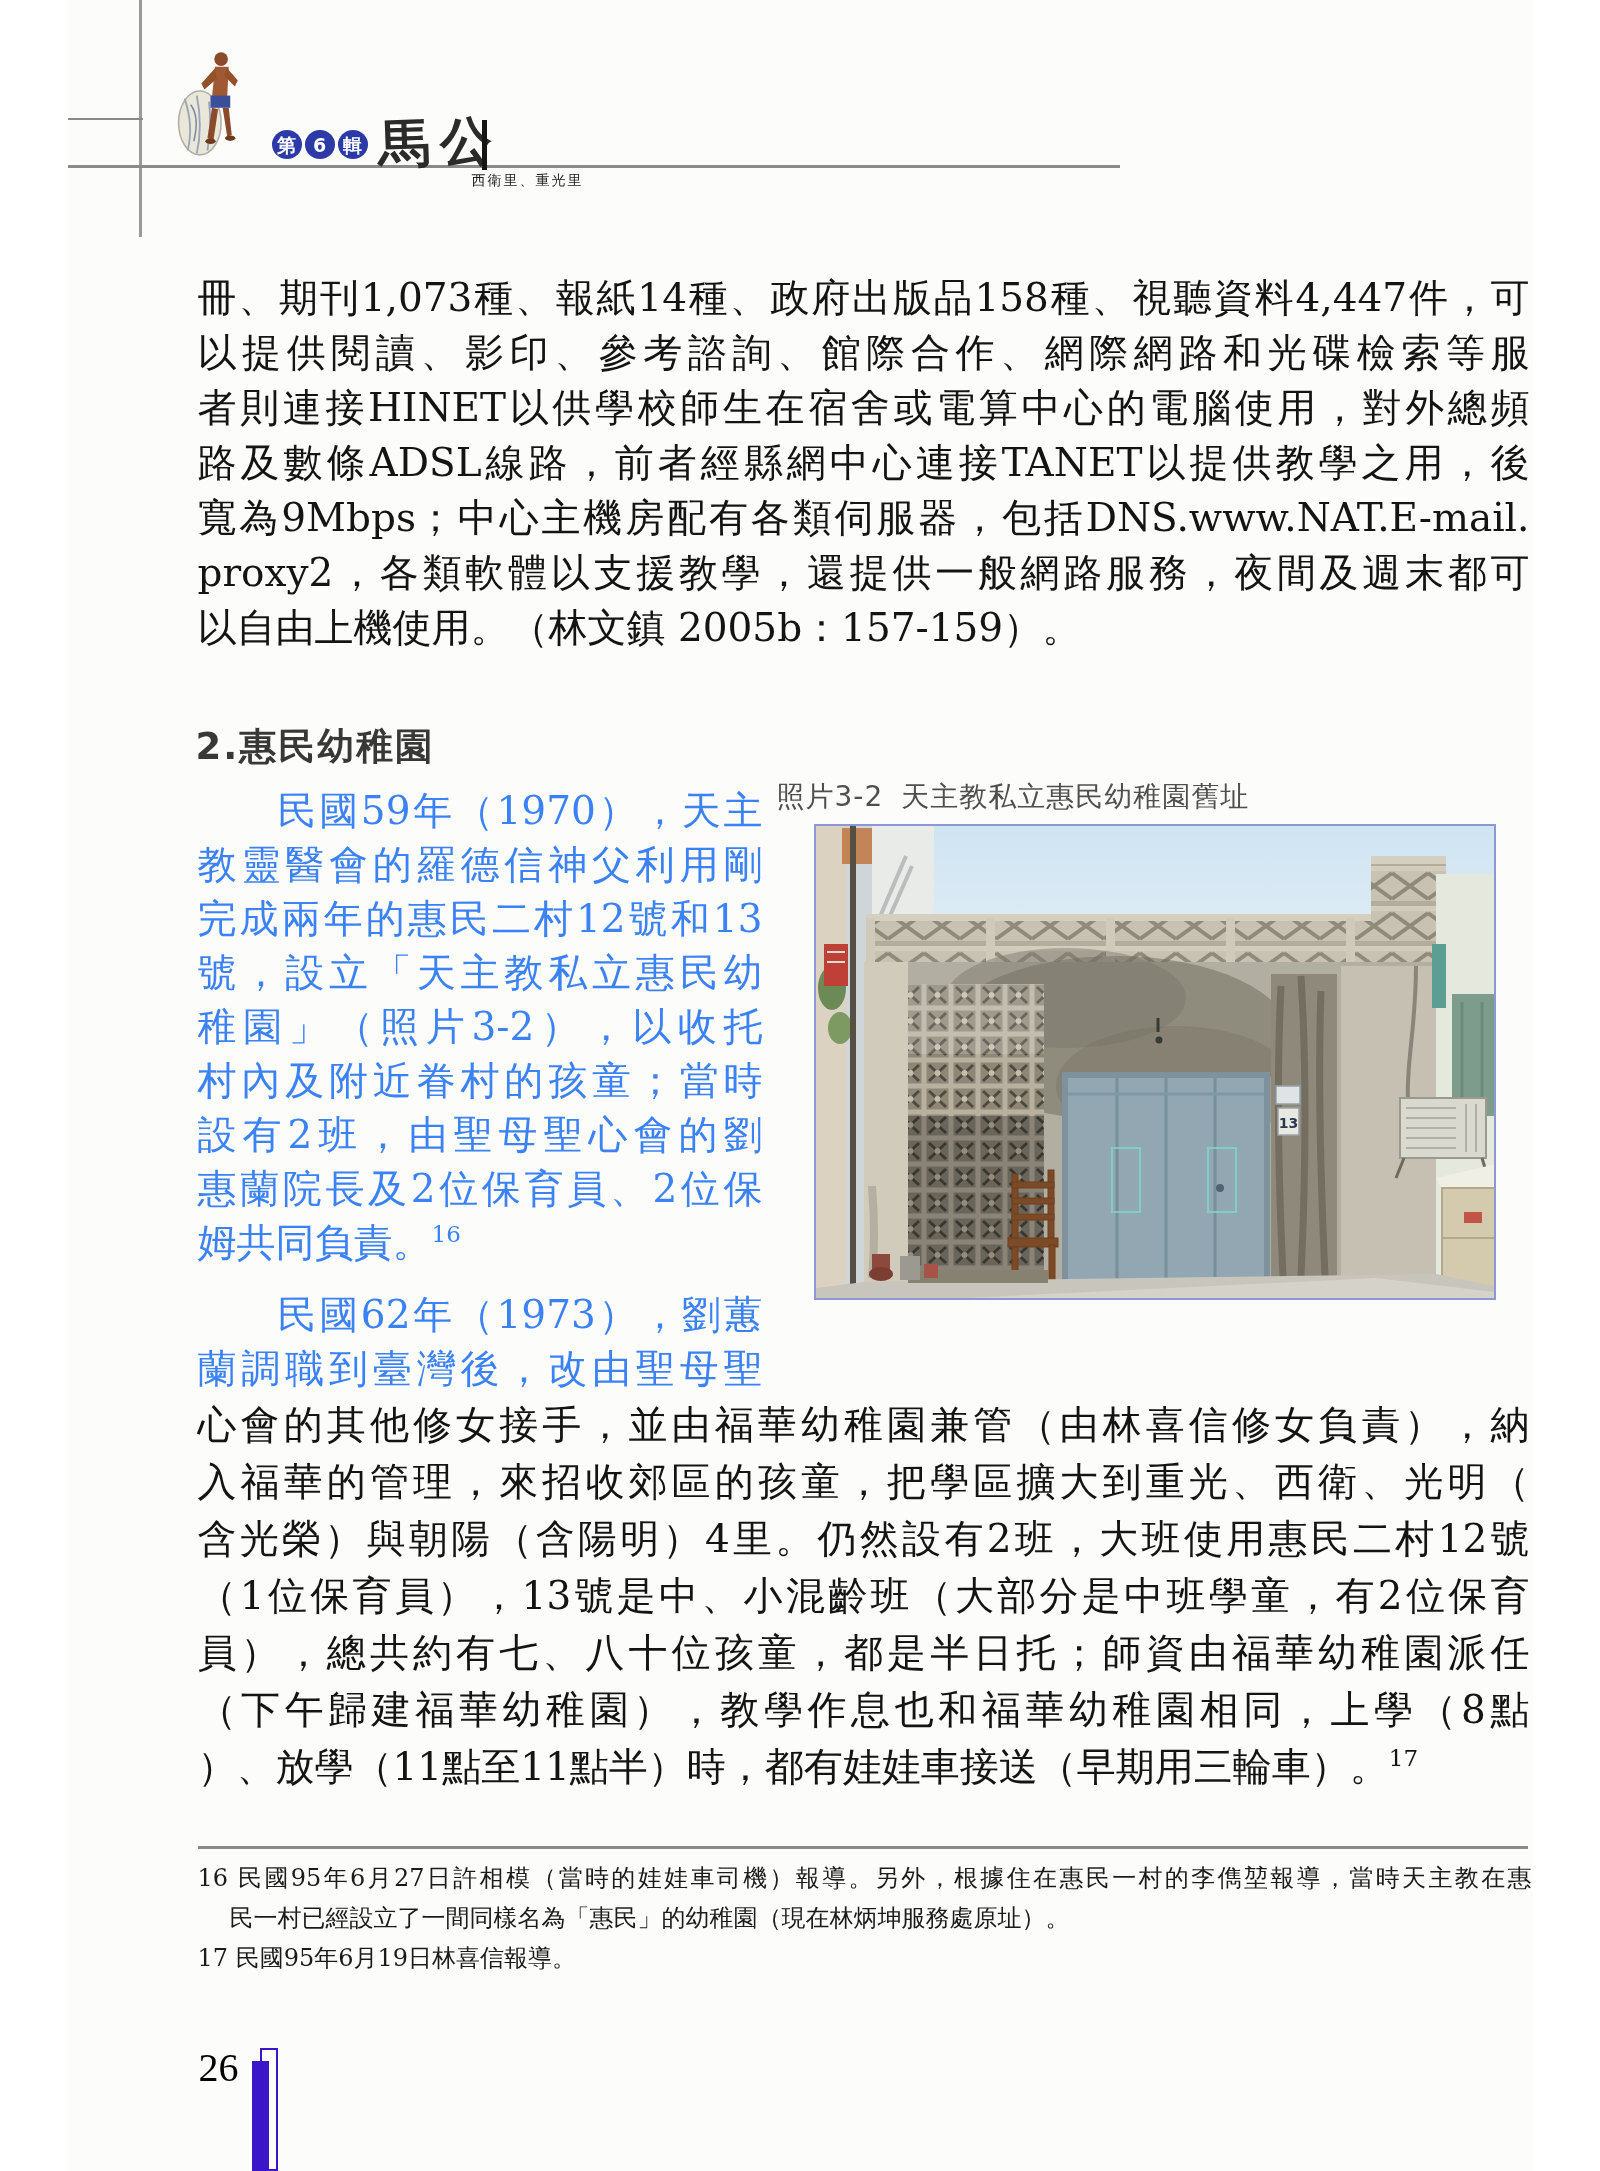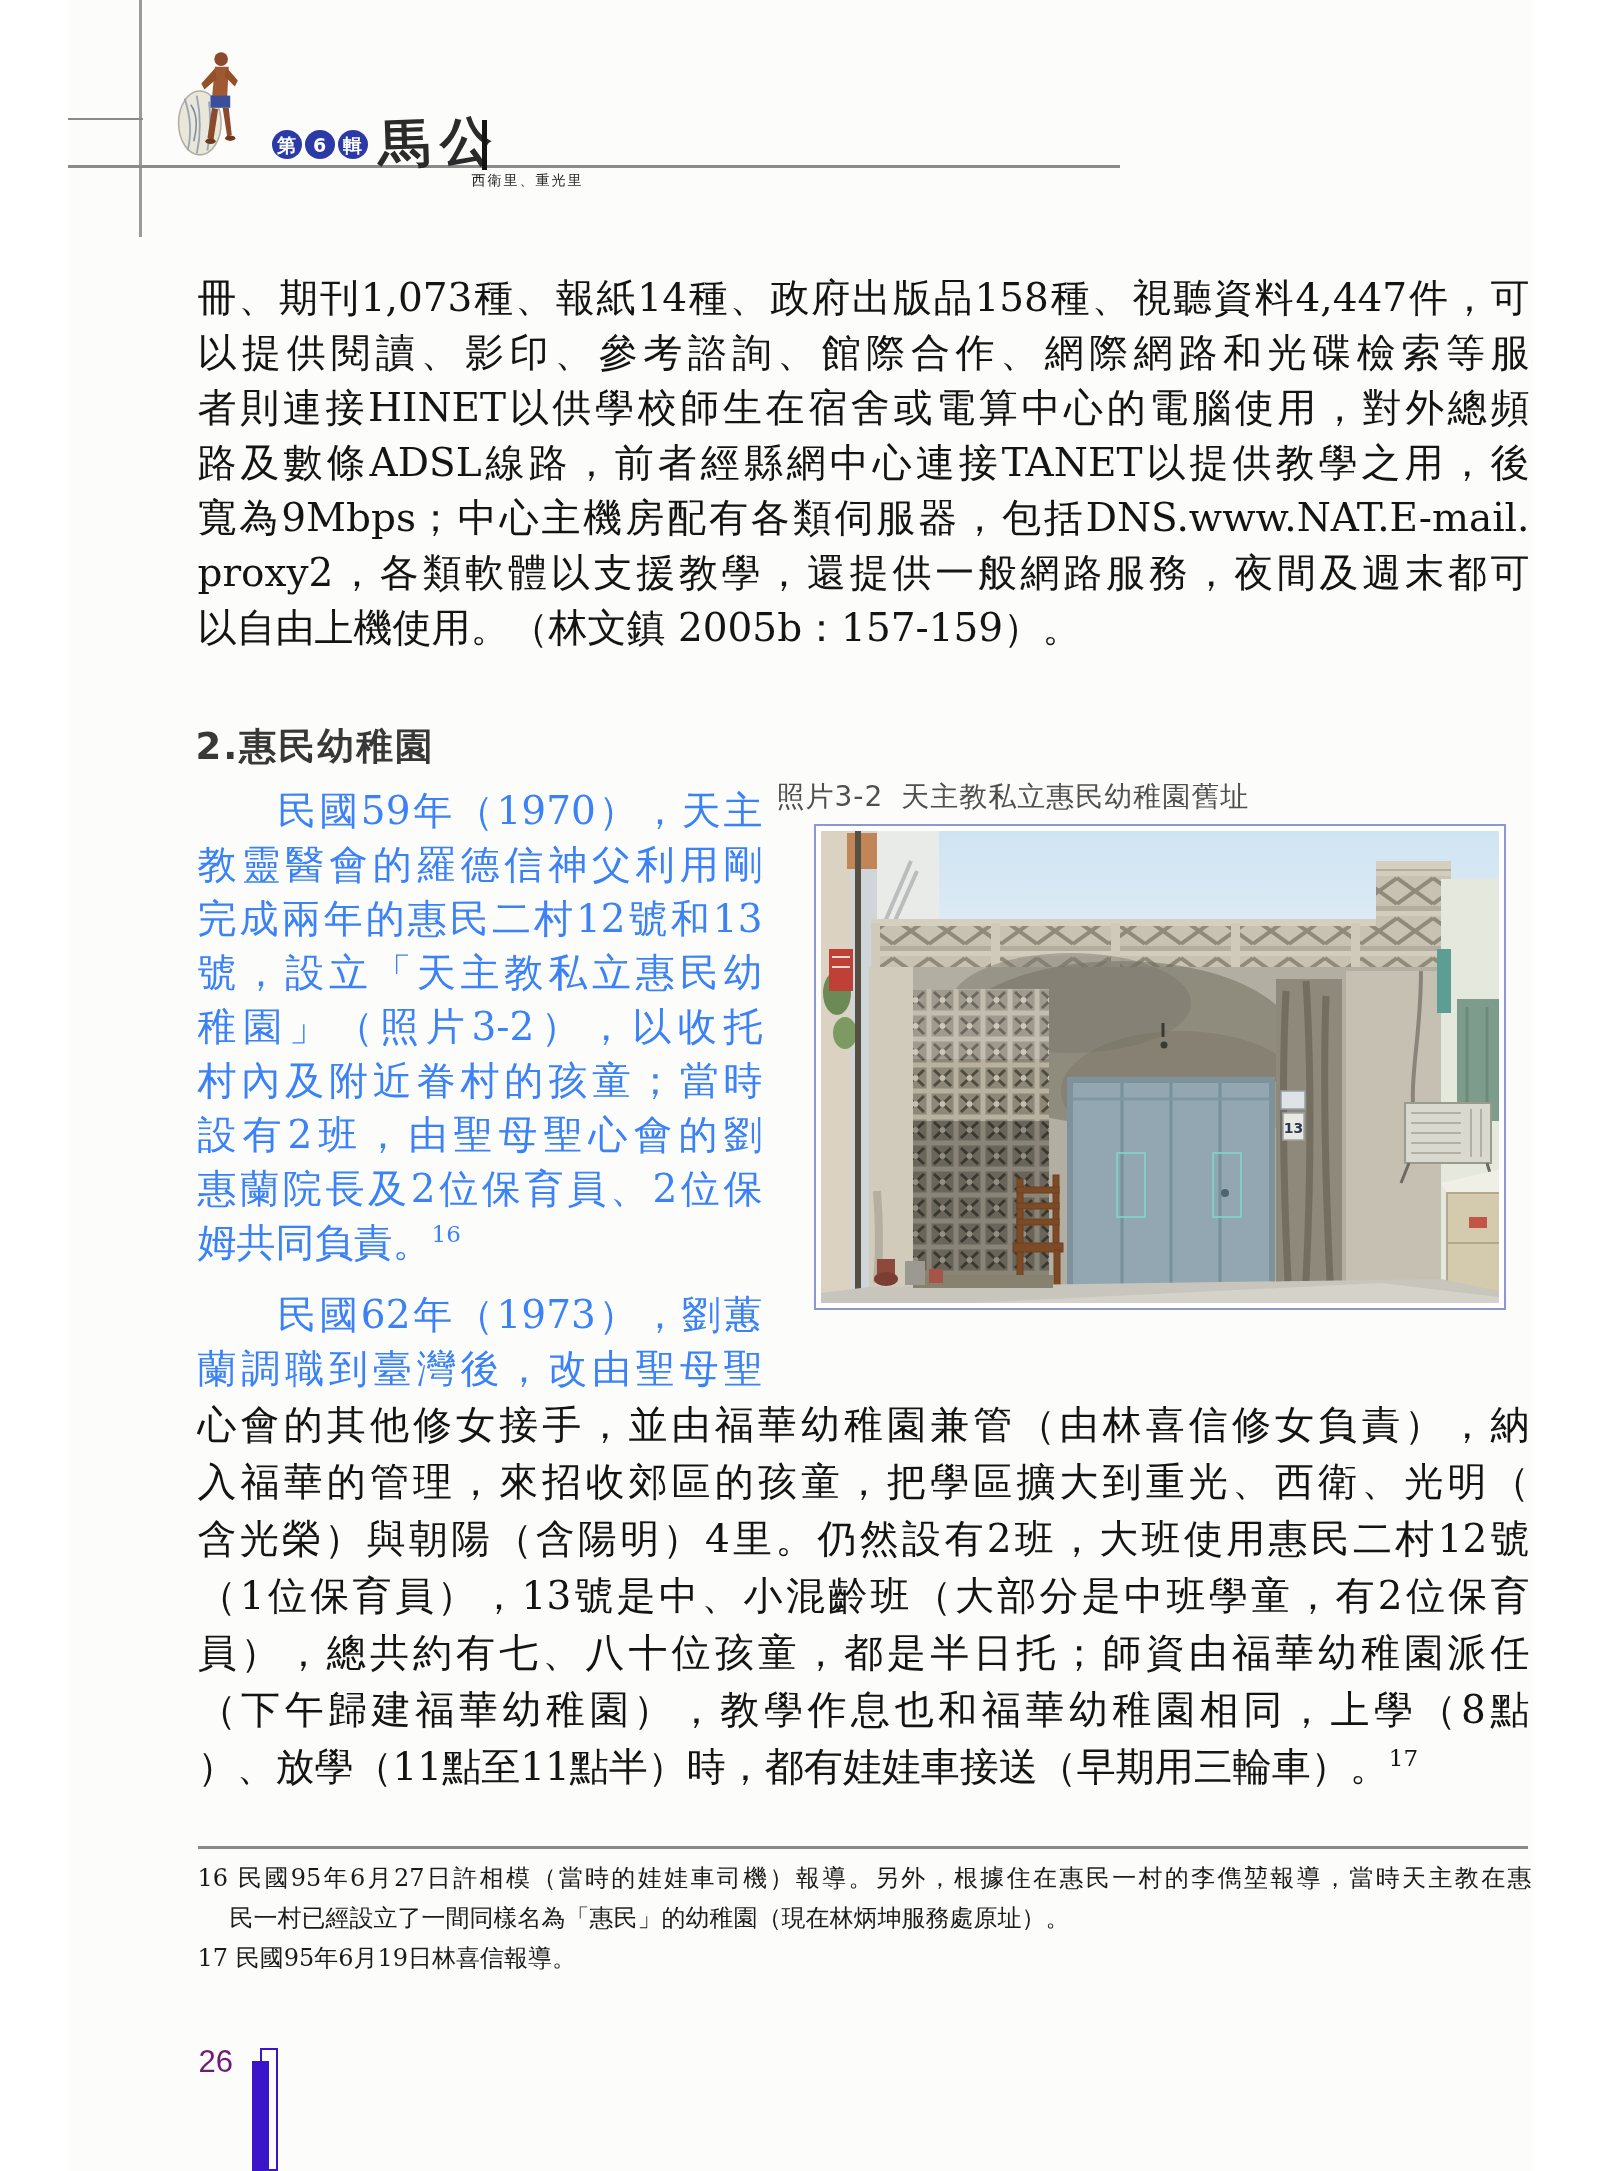--- a/index.html
+++ b/index.html
@@ -30,27 +30,27 @@
   .ind { padding-left:80px; }
   sup.ref { font-size:23px; vertical-align:super; line-height:0; }
 
   .heading { font-family:"DejaVu Sans","Liberation Sans",sans-serif;
              font-size:37px; font-weight:700; color:#383838; letter-spacing:2px; }
 
   .caption { font-family:"DejaVu Sans","Liberation Sans",sans-serif;
              font-size:28px; color:#4f4f4f; letter-spacing:1px; }
   .caption .cap-label { margin-right:18px; }
 
-  .photo-frame { border:2px solid #8c97d4; background:#fff; padding:5px; }
+  .photo-frame { border:2px solid #8c97d4; background:#fff; }
 
   .fn { font-size:24px; line-height:40px; height:40px; color:#1b1b1b; }
   .fn-ind { padding-left:32px; }
 
-  .pagenum { font-family:Liberation Sans, sans-serif;
-             font-size:31px; color:#701a75; }
+  .pagenum { font-family:Liberation Serif, serif;
+             font-size:40px; color:#000000; }
 
   .bar-fill    { background:#3a16c8; }
   .bar-outline { border:2px solid #3a16c8; background:transparent; }
 </style>
 </head>
 <body>
 
 <div class="page">
 
   <div class="abs vrule" style="left:71px; top:0; width:3px; height:237px;"></div>

